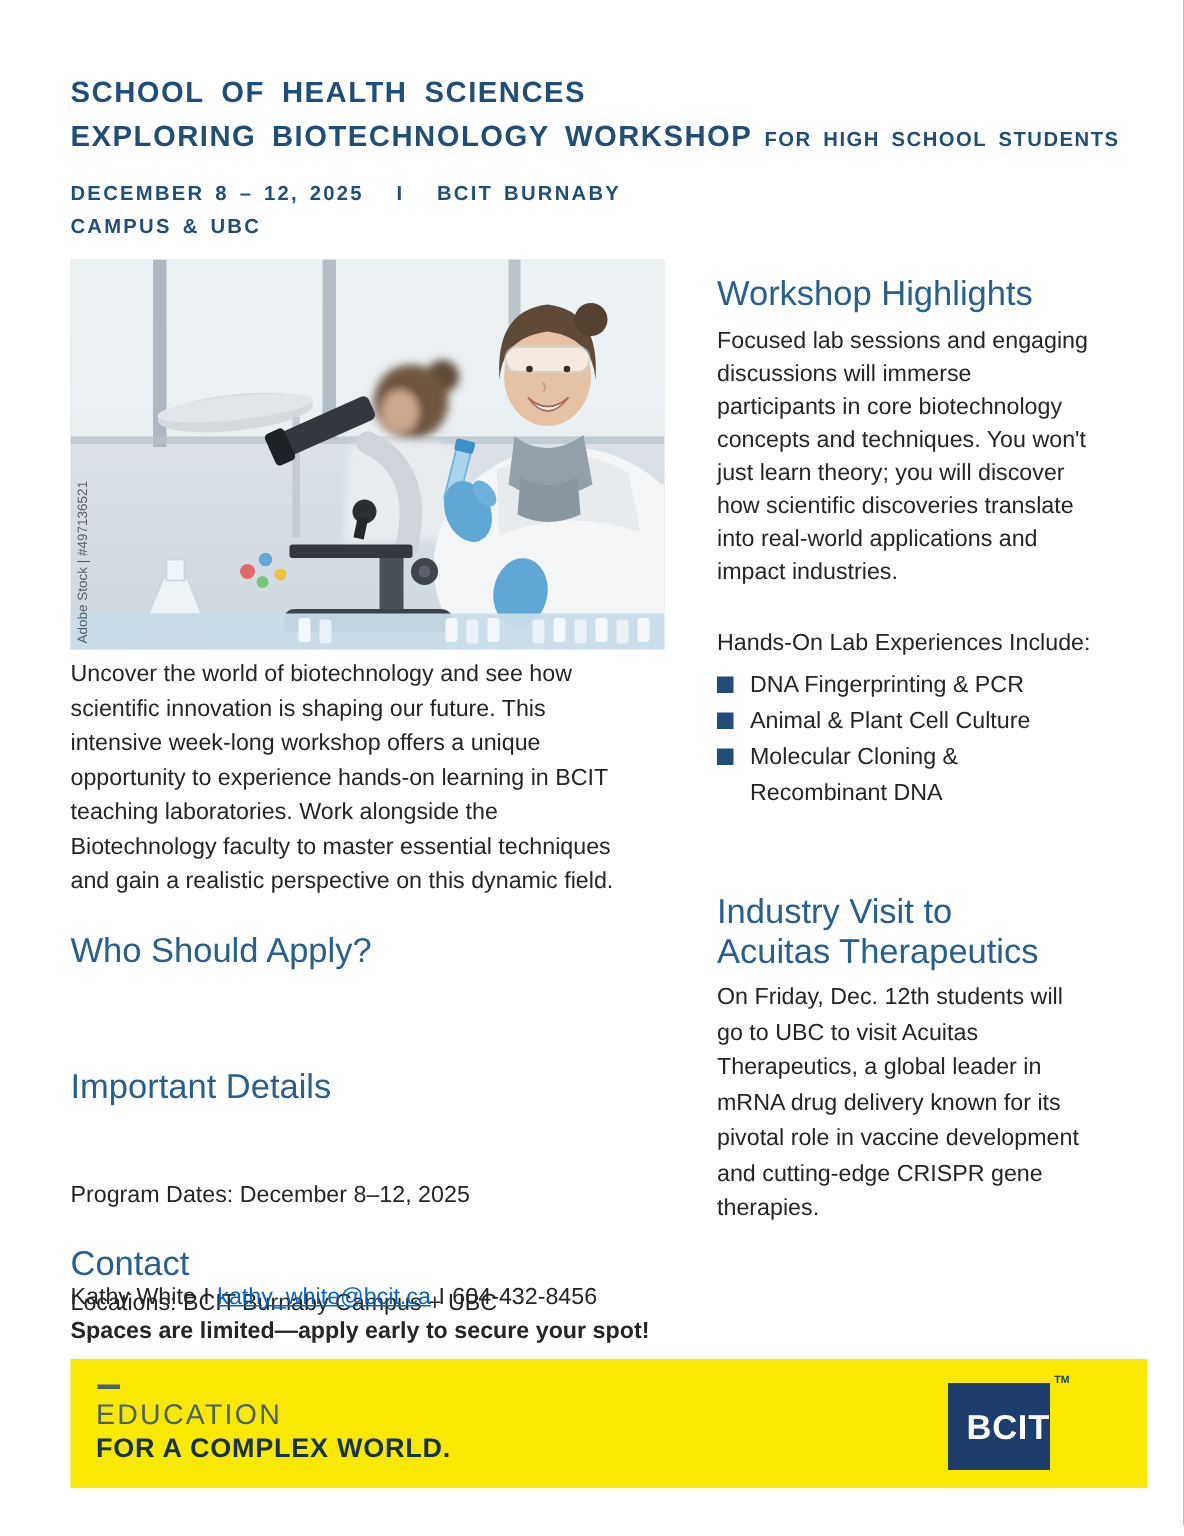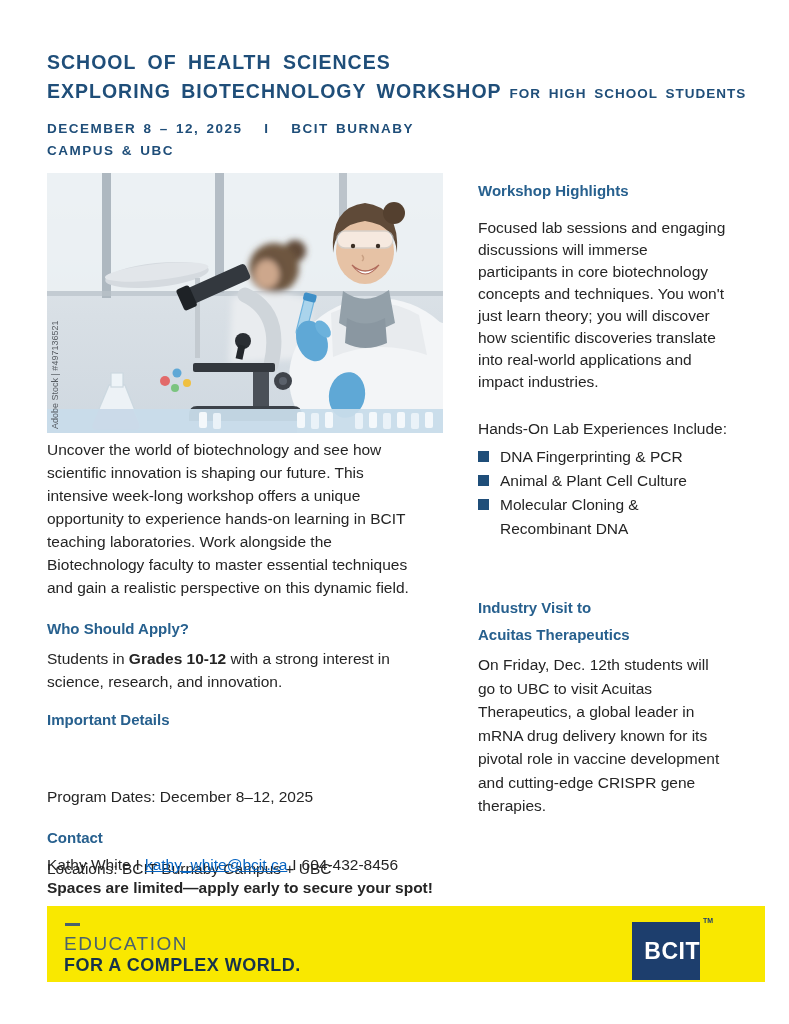--- a/index.html
+++ b/index.html
@@ -27,21 +27,21 @@
     left:47px;top:143px;font-size:13.5px;font-weight:bold;letter-spacing:1.5px;word-spacing:2px;
     color:var(--header-navy,#1F4E79);
   }
 
   
   .photo{left:47px;top:173px;width:396px;height:260px;background:#dde3e8;}
   .photo svg{display:block;width:100%;height:100%;}
 
   
   .body-text{font-size:15.5px;line-height:23px;white-space:pre-wrap;}
-  .sec-head{font-size:15px;font-weight:bold;color:var(--section-heading-blue,#27608E);}
+  .sec-head{font-size:23px;font-weight:normal;color:var(--section-heading-blue,#27608E);}
 
   
   .intro{left:47px;top:438px;width:408px;}
   .wsa-head{left:47px;top:620px;}
   .wsa-text{left:47px;top:648px;width:408px;line-height:22.5px;}
   .id-head{left:47px;top:711px;}
   .id-lines{left:47px;top:738px;width:408px;}
   .id-lines div{line-height:26px;}
   .contact-head{left:47px;top:829px;}
   .contact-line{left:47px;top:856px;width:430px;font-size:15.5px;white-space:pre-wrap;}
@@ -61,21 +61,21 @@
   }
   .lab-list .sq{
     position:absolute;left:0;top:6px;width:11px;height:11px;
     background:var(--bullet-navy,#1F4E79);
   }
   .iv-head{left:478px;top:594px;line-height:27px;}
   .iv-body{left:478px;top:653px;line-height:23.5px;}
 
   
   .banner{
-    left:47px;top:906px;width:718px;height:76px;
+    left:47px;top:906px;width:718px;height:86px;
     background:var(--banner-yellow,#F9E800);
   }
   .tag-dash{position:absolute;left:18px;top:17px;width:15px;height:3px;background:var(--banner-teal,#4A626D);}
   .tag-line1{
     position:absolute;left:17px;top:27px;font-size:19px;letter-spacing:1.5px;
     color:var(--banner-teal,#4A626D);font-weight:500;
   }
   .tag-line2{
     position:absolute;left:17px;top:49px;font-size:18px;font-weight:bold;letter-spacing:.5px;
     color:var(--banner-navy,#16324B);
@@ -210,22 +210,20 @@
 
   <div class="abs body-text intro">Uncover the world of biotechnology and see how
 scientific innovation is shaping our future. This
 intensive week-long workshop offers a unique
 opportunity to experience hands-on learning in BCIT
 teaching laboratories. Work alongside the
 Biotechnology faculty to master essential techniques
 and gain a realistic perspective on this dynamic field.</div>
 
   <div class="abs sec-head wsa-head">Who Should Apply?</div>
-  <div class="abs body-text wsa-text"><span>Students in </span><b>Grades 10-12</b><span> with a strong interest in
-science, research, and innovation.</span></div>
 
   <div class="abs sec-head id-head">Important Details</div>
   <div class="abs body-text id-lines">
     <div>Program Dates: December 8–12, 2025</div>
     <div>Locations: BCIT Burnaby Campus + UBC</div>
   </div>
 
   <div class="abs sec-head contact-head">Contact</div>
   <div class="abs contact-line"><span>Kathy White</span><span class="sep">I</span><a class="email-link">kathy_white@bcit.ca</a><span class="sep">I</span><span>604-432-8456</span></div>
   <div class="abs contact-note">Spaces are limited—apply early to secure your spot!</div>

